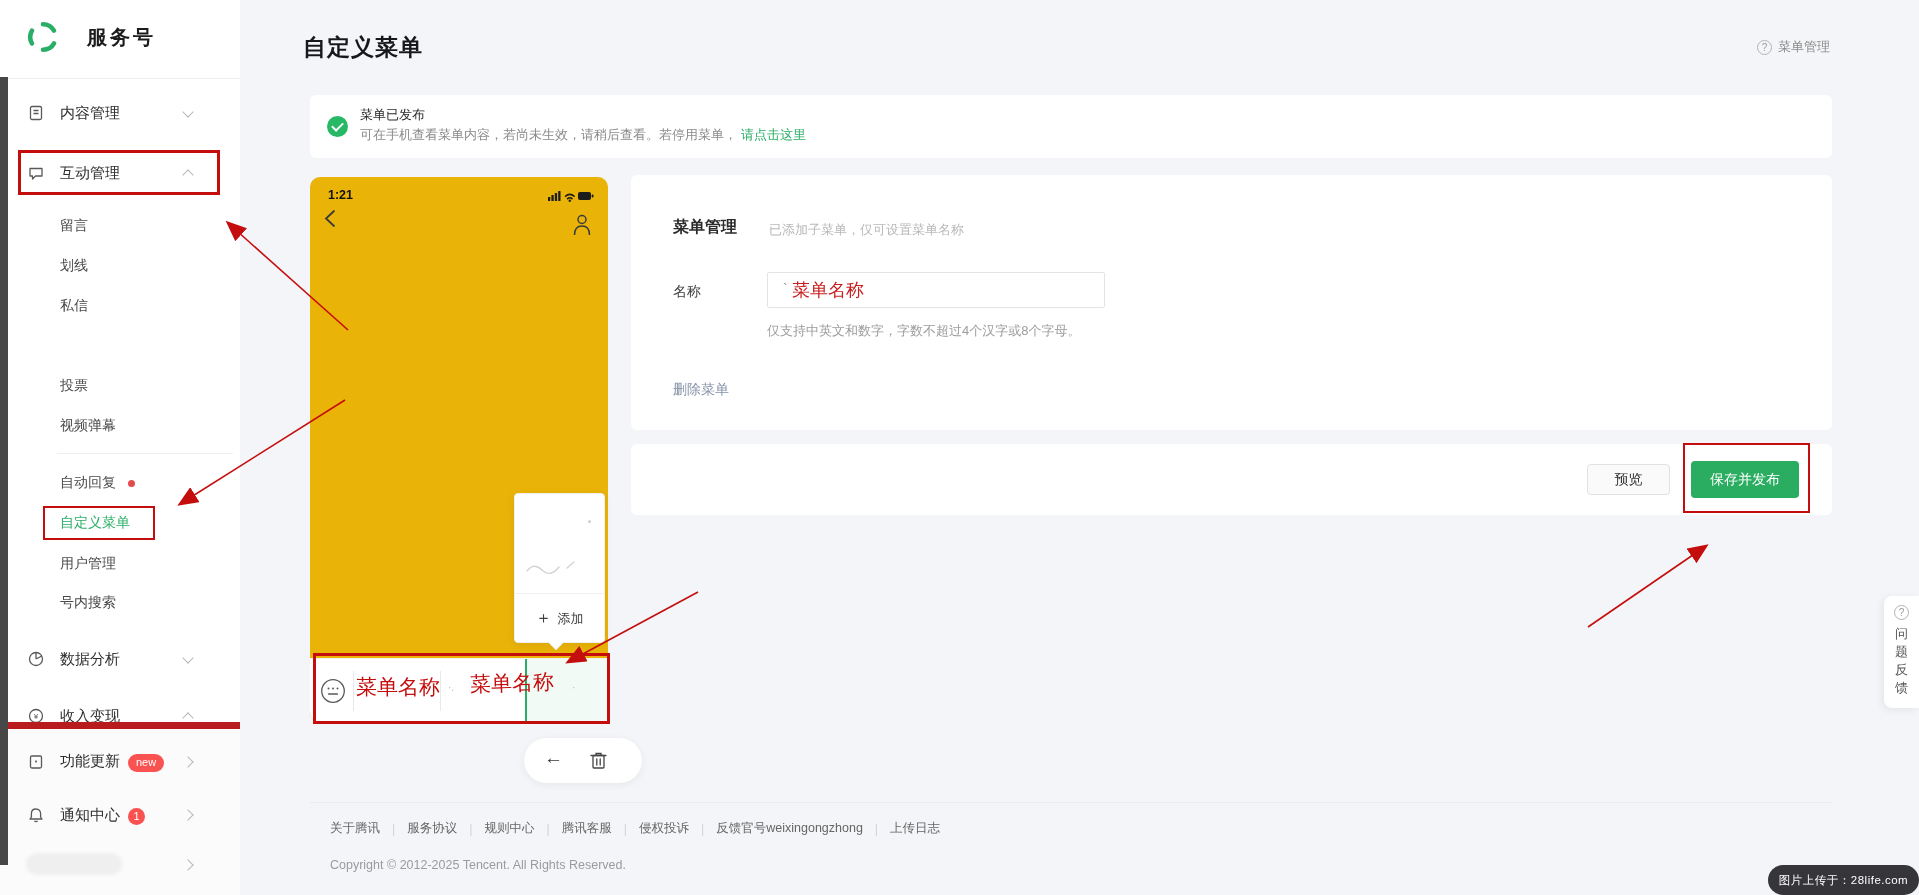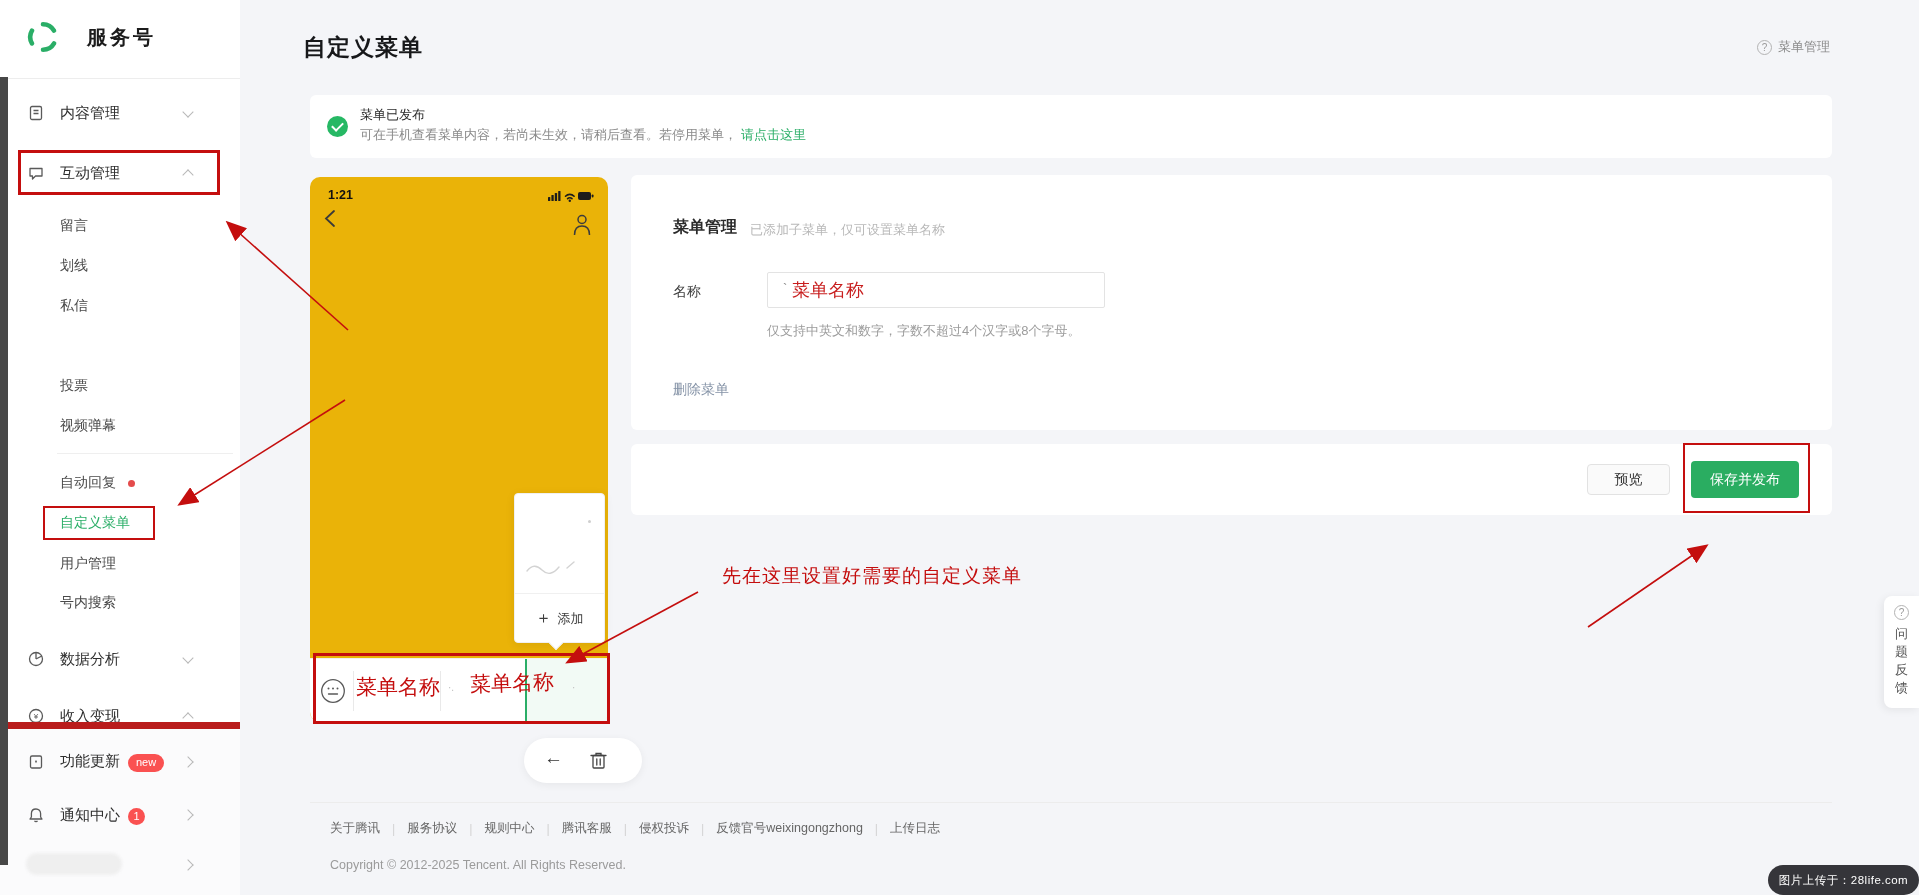--- a/index.html
+++ b/index.html
@@ -62,21 +62,21 @@
   .mb-slot { position:absolute; top:0; height:64px; cursor:pointer; }
 
   
   .pill { position:absolute; left:524px; top:738px; width:118px; height:45px; background:#fff; border-radius:24px; box-shadow:0 2px 8px rgba(0,0,0,.06); }
   .pill-back { position:absolute; left:20px; top:9px; font-size:19px; color:#333; cursor:pointer; }
   .pill-trash { position:absolute; left:66px; top:13px; cursor:pointer; }
 
   
   .form-card { position:absolute; left:631px; top:175px; width:1201px; height:255px; background:#fff; border-radius:6px; }
   .form-title { position:absolute; left:42px; top:42px; font-size:16px; font-weight:700; color:#2b2b2b; }
-  .form-note { position:absolute; left:119px; top:46px; font-size:13px; color:#b8b8b8;font-family:Liberation Mono, monospace; }
+  .form-note { position:absolute; left:138px; top:46px; font-size:13px; color:#b8b8b8;font-family:Liberation Mono, monospace; }
   .name-label { position:absolute; left:42px; top:108px; font-size:14px; color:#3f3f3f; }
   .name-input { position:absolute; left:136px; top:97px; width:338px; height:36px; border:1px solid #e3e3e3; border-radius:2px; background:#fff; padding-left:24px; font-size:18px; color:#c81e1e; font-family:"Liberation Serif","DejaVu Serif",serif; outline:none; }
   .tick-mark { position:absolute; left:152px; top:106px; font-size:13px; color:#8a8a8a; }
   .form-hint { position:absolute; left:136px; top:147px; font-size:13px; color:#9c9c9c; }
   .delete-link { position:absolute; left:42px; top:206px; font-size:14px; color:#8492a6; cursor:pointer; }
 
   
   .action-card { position:absolute; left:631px; top:444px; width:1201px; height:71px; background:#fff; border-radius:6px; }
   .btn-preview { position:absolute; left:956px; top:20px; width:83px; height:31px; background:#fafafa; border:1px solid #e2e2e2; border-radius:4px; font-size:14px; color:#333; cursor:pointer; font-family:inherit; }
   .btn-save { position:absolute; left:1060px; top:17px; width:108px; height:37px; background:#2aad61; border:none; border-radius:4px; font-size:14px; color:#fff; cursor:pointer; font-family:inherit; }
@@ -338,21 +338,20 @@
   <div class="action-card">
     <button class="btn-preview">预览</button>
     <button class="btn-save">保存并发布</button>
   </div>
 
   <div class="red-box" style="left:18px;top:150px;width:202px;height:45px"></div>
   <div class="red-box" style="left:43px;top:506px;width:112px;height:34px;border-width:2.5px"></div>
   <div class="red-box" style="left:313px;top:653px;width:297px;height:71px"></div>
   <div class="red-box" style="left:1683px;top:443px;width:127px;height:70px;border-width:2.5px"></div>
 
-  <div class="annot-serif" style="left:722px;top:563px;font-size:19px;letter-spacing:1px">先在这里设置好需要的自定义菜单</div>
   <div class="annot-serif" style="left:356px;top:673px;font-size:21px">菜单名称</div>
   <div class="annot-serif" style="left:470px;top:669px;font-size:21px;transform:rotate(-2deg)">菜单名称</div>
   <span class="faint-mark" style="left:448px;top:682px">·.</span>
   <span class="faint-mark" style="left:572px;top:682px">·</span>
 
   <svg id="arrow-layer">
     <defs>
       <marker id="ah" markerWidth="13" markerHeight="11" refX="11" refY="5.5" orient="auto">
         <path d="M0,0 L13,5.5 L0,11 z" fill="#c40e0e"></path>
       </marker>

